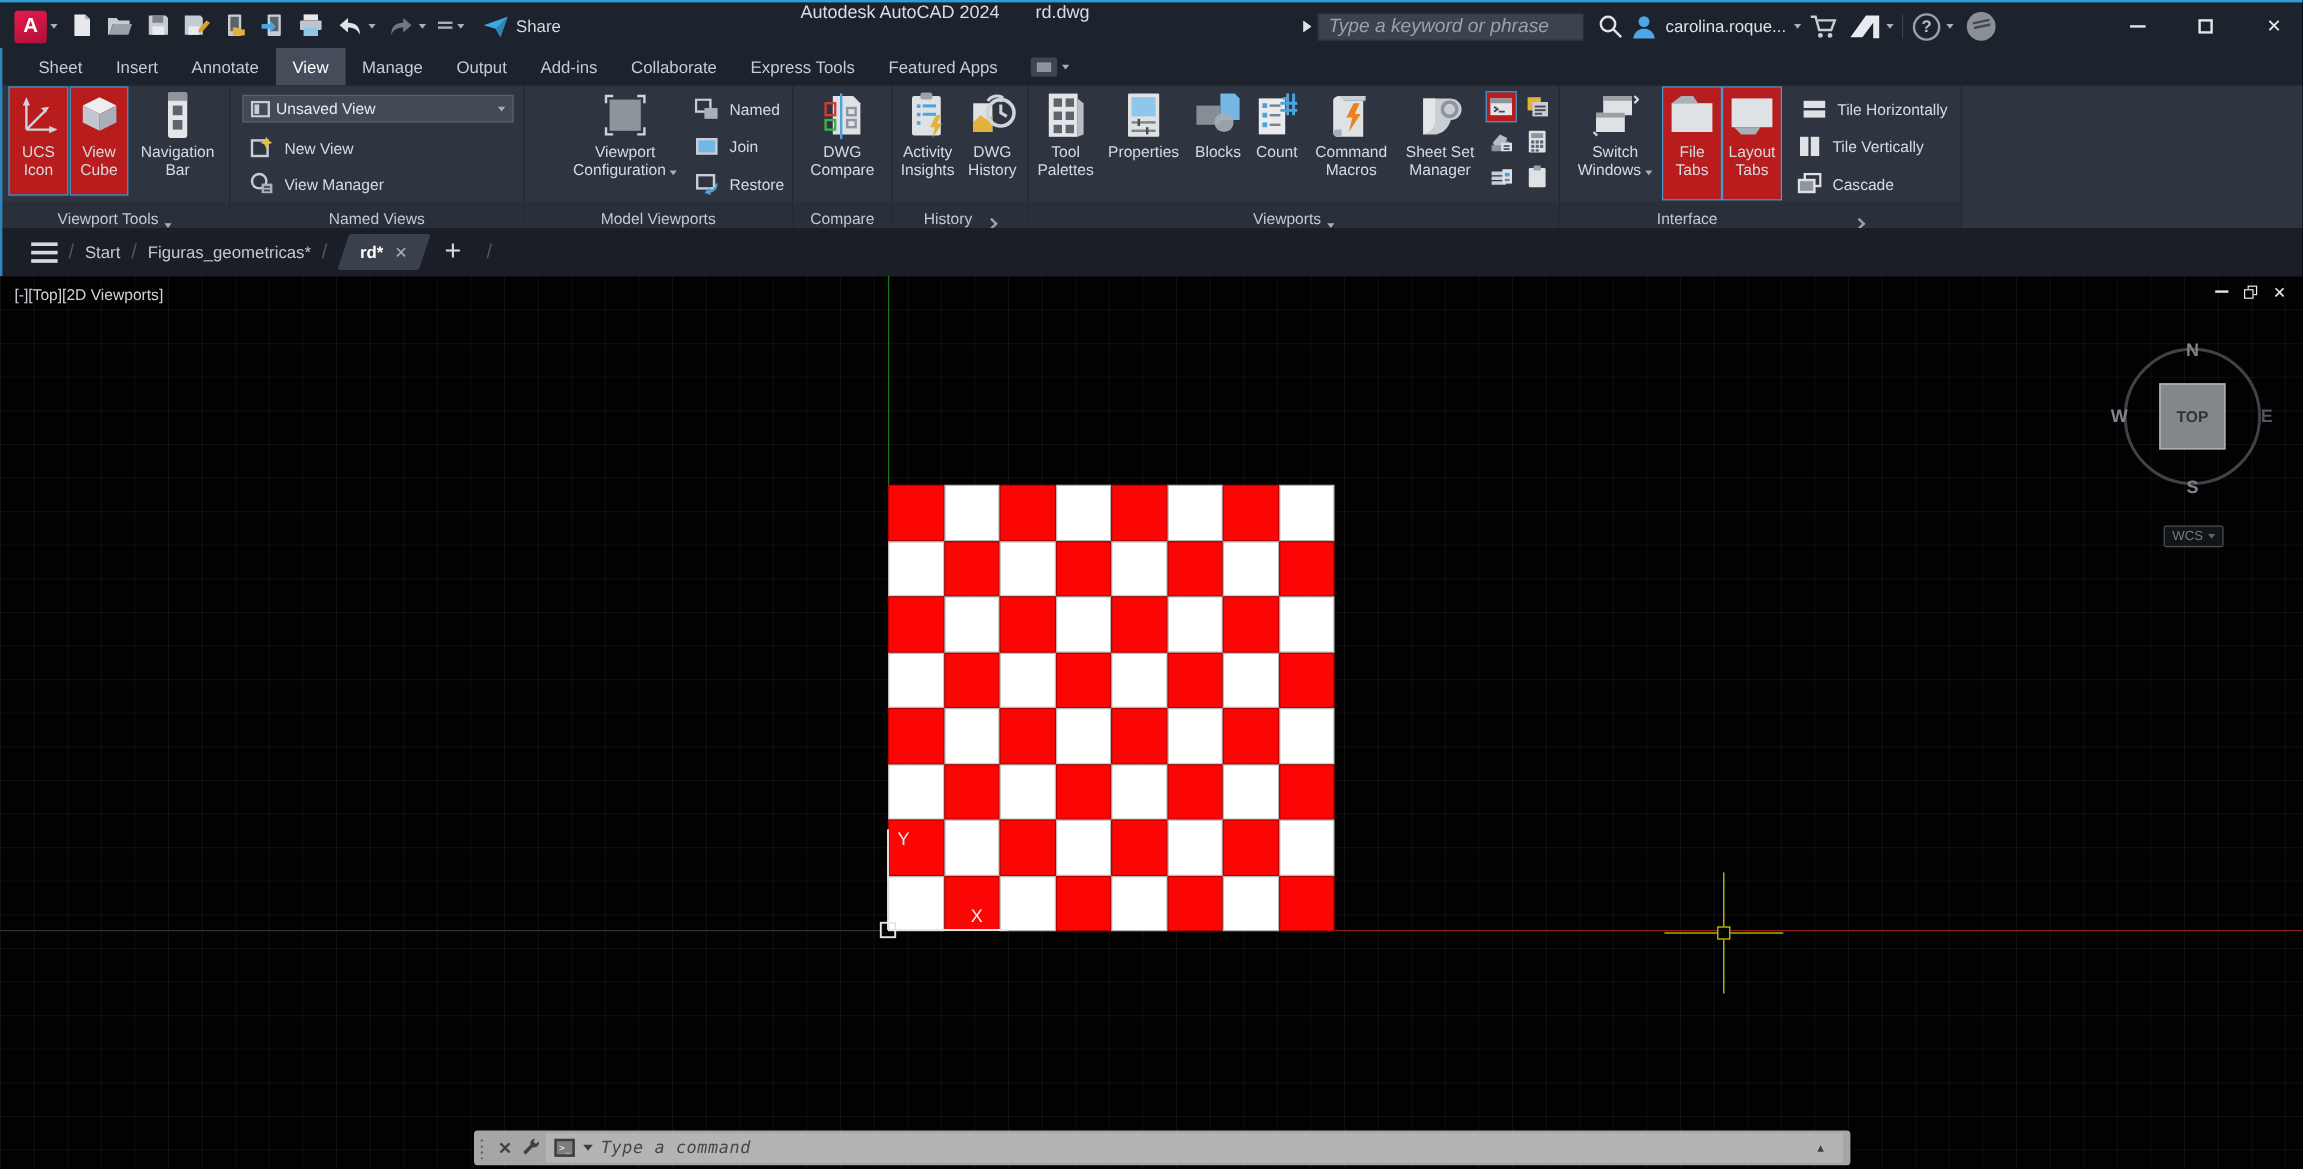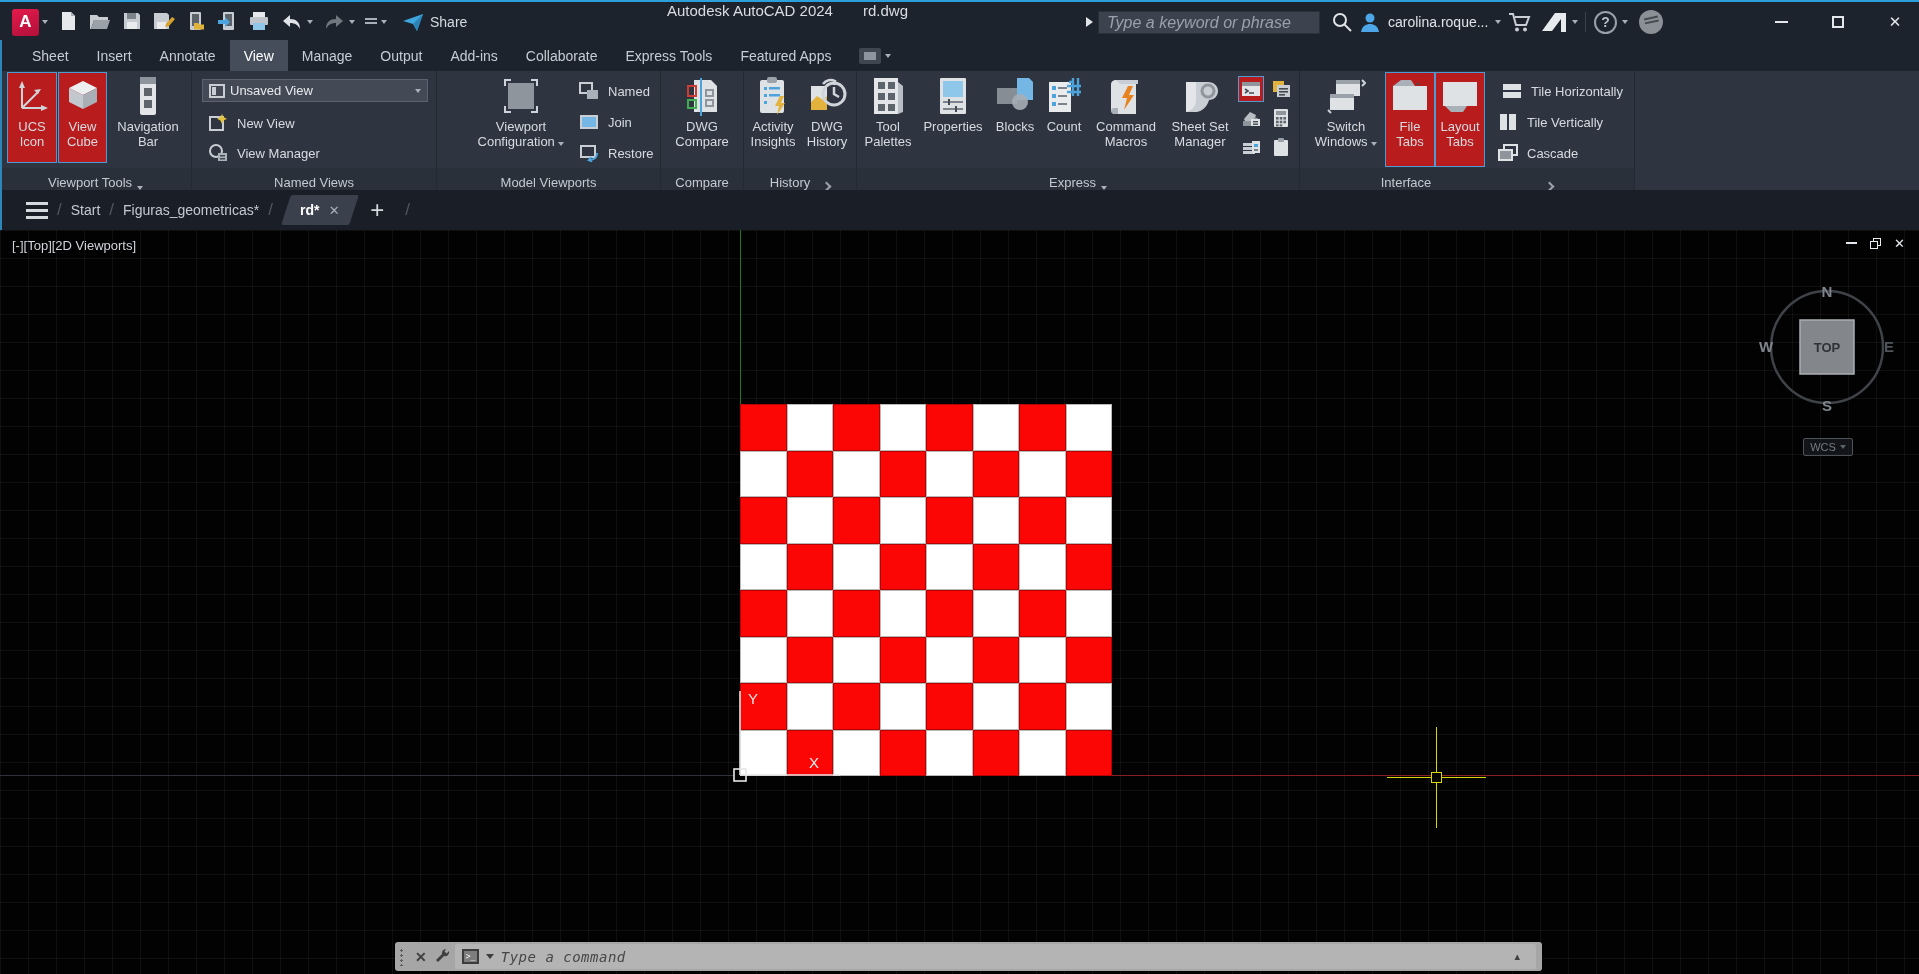--- a/index.html
+++ b/index.html
@@ -588,21 +588,21 @@
             </span>
           <span class="sicon">
               <svg width="18" height="20" viewBox="0 0 18 20">
                 <rect x="2" y="3" width="14" height="16" rx="1" fill="#dfe2e5"></rect>
                 <rect x="6" y="1" width="6" height="4" rx="1" fill="#9aa1a9"></rect>
               </svg>
             </span>
         </div>
       </div>
       <div class="p-label">
-          <span>Express</span>
+          <span>Viewports</span>
           <span class="caret sm"></span>
         </div>
     </div>
 
     <div class="panel" style="left:1300px;width:335px;">
       <div class="p-body">
         <div class="bigbtn" style="left:14px;width:64px;height:93px;">
           <span class="ic">
               <svg width="40" height="38" viewBox="0 0 40 38">
                 <rect x="10" y="3" width="24" height="16" fill="#dfe2e5"></rect>

